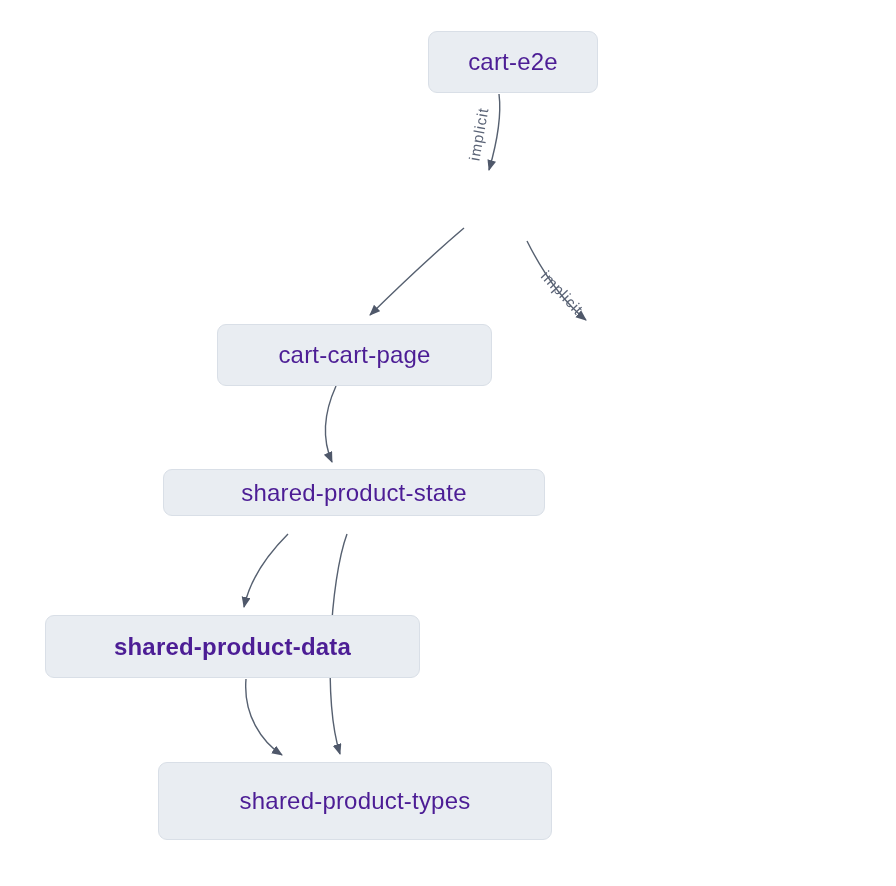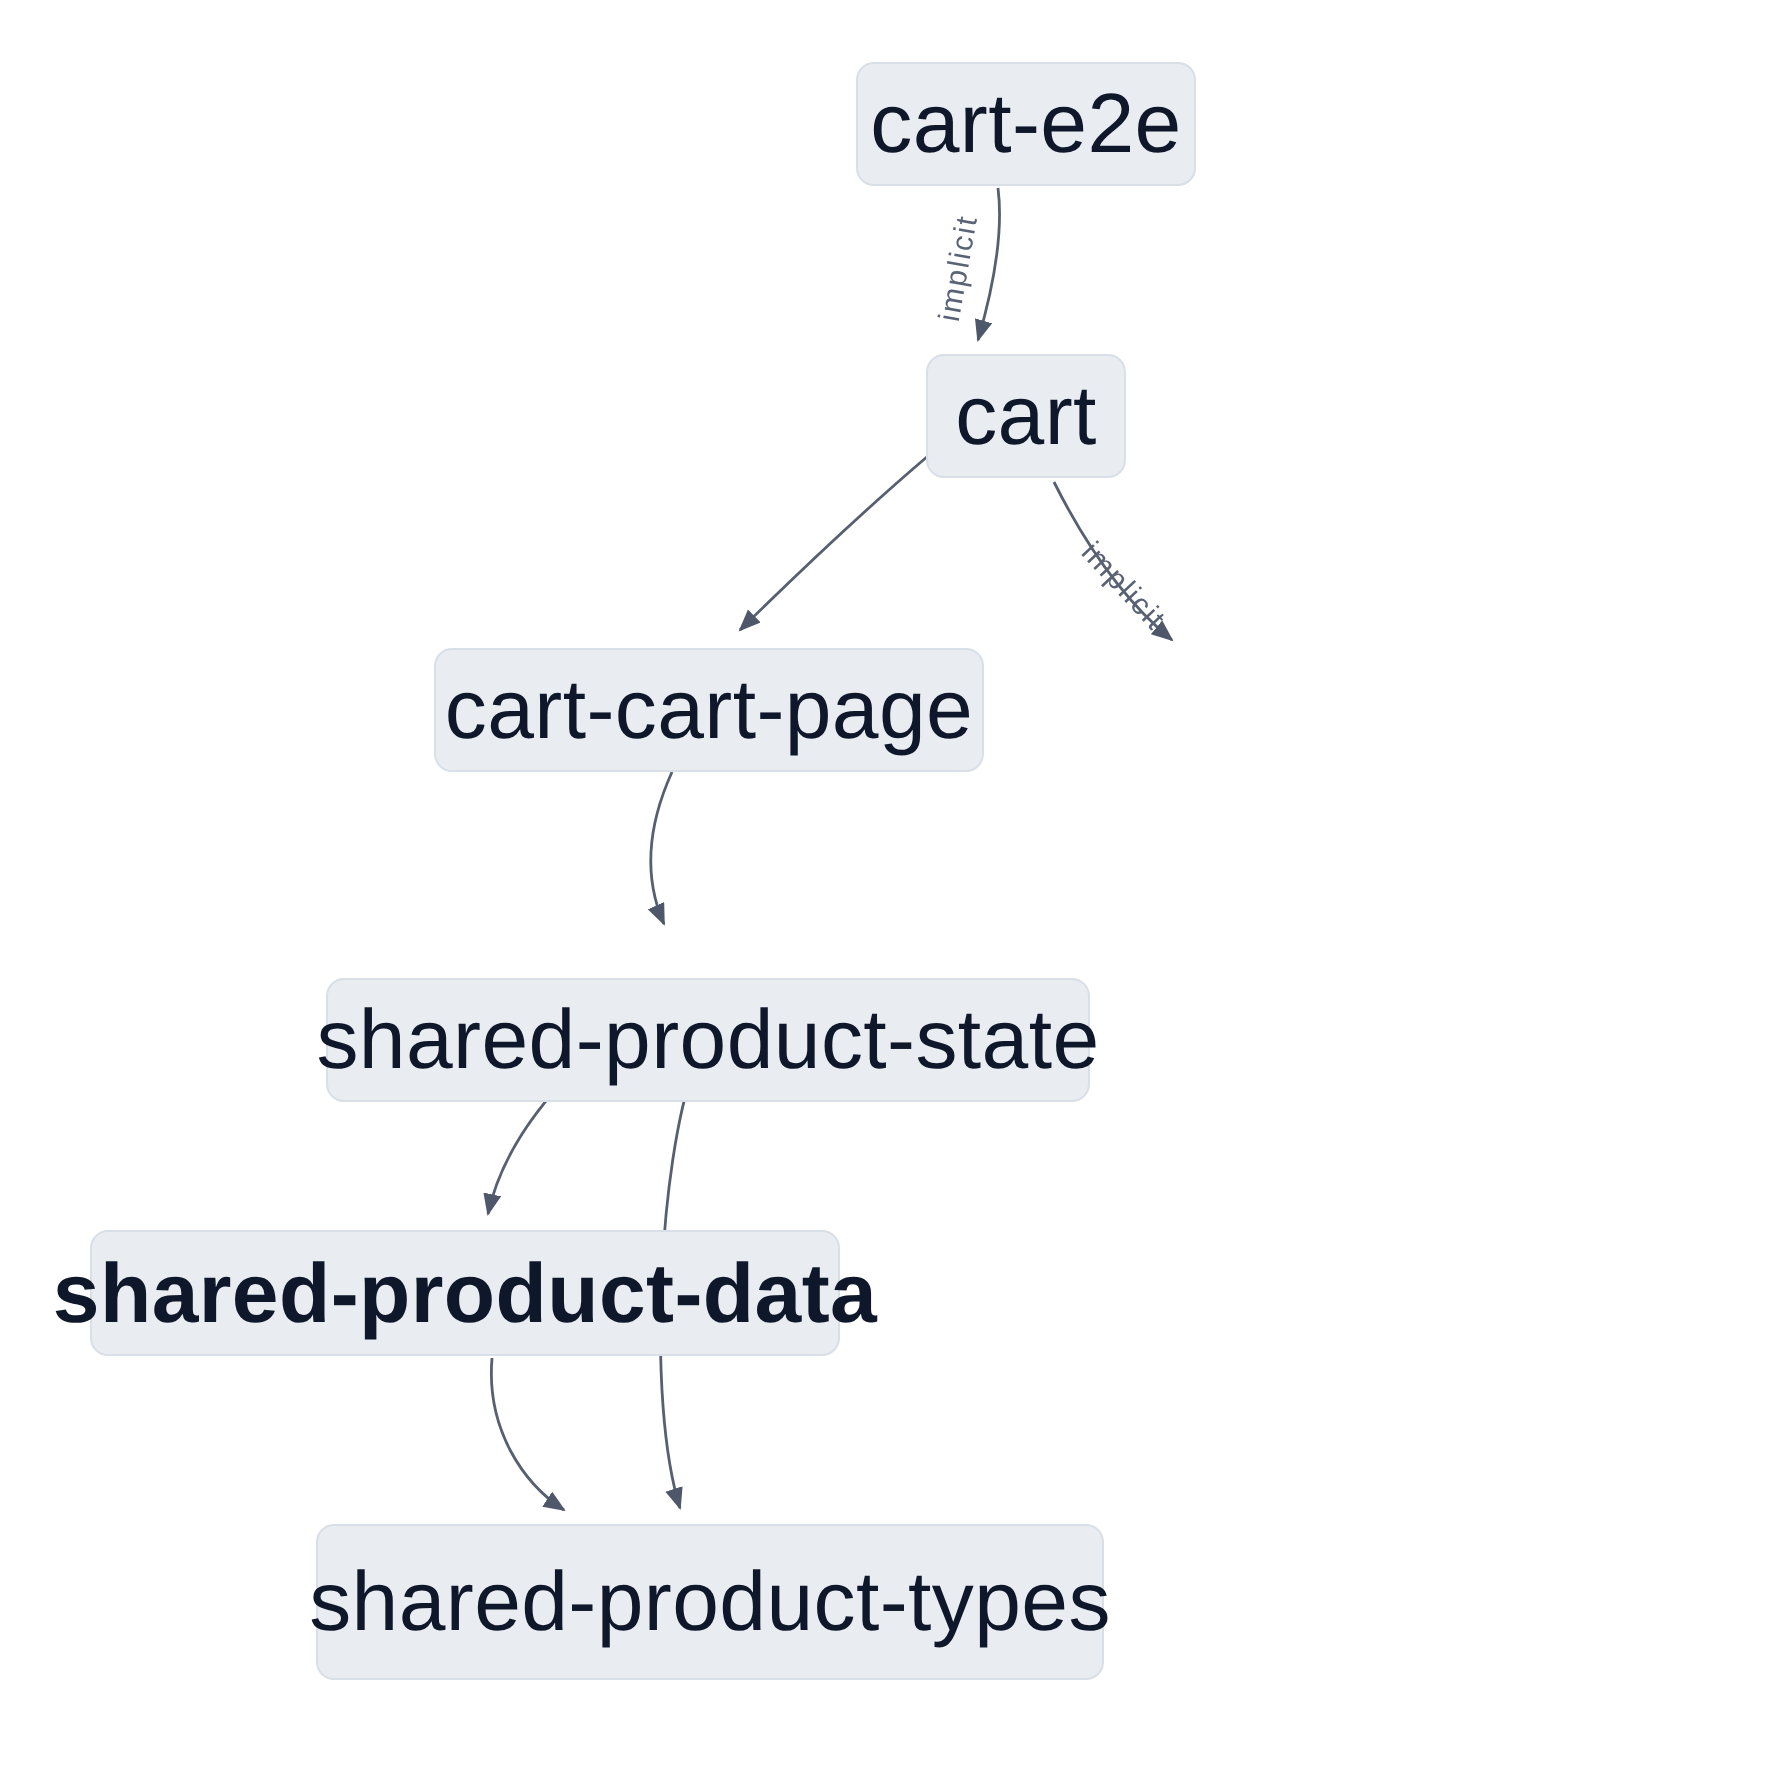--- a/index.html
+++ b/index.html
@@ -35,31 +35,31 @@
   }
   .node {
     position: absolute;
     box-sizing: border-box;
     display: flex;
     align-items: center;
     justify-content: center;
     background: #e9edf2;
     border: 1px solid #d9dfe7;
     border-radius: 9px;
-    color: #0f172a;
-    font-size: 42px;
+    color: #4c1d95;
+    font-size: 24px;
     letter-spacing: 0.2px;
     white-space: nowrap;
     cursor: pointer;
   }
   .n-cart-e2e             { left: 428px; top: 31px;  width: 170px; height: 62px; }
   .n-cart                 { left: 463px; top: 177px; width: 100px; height: 62px; }
   .n-cart-cart-page       { left: 217px; top: 324px; width: 275px; height: 62px; }
   .n-shared-styles        { left: 545px; top: 324px; width: 258px; height: 61px; }
-  .n-shared-product-state { left: 163px; top: 469px; width: 382px; height: 62px; margin-top: 20px; }
+  .n-shared-product-state { left: 163px; top: 469px; width: 382px; height: 47px; }
   .n-shared-product-data  { left: 45px;  top: 615px; width: 375px; height: 63px; font-weight: bold; }
   .n-shared-product-types { left: 158px; top: 762px; width: 394px; height: 78px; }
 </style>
 </head>
 <body>
 
 <div class="canvas">
 
   <svg class="edges" viewBox="0 0 896 886" xmlns="http://www.w3.org/2000/svg">
     <defs>
@@ -82,21 +82,20 @@
 
     <path class="edge-path" d="M 246 679 C 243 715 262 742 282 755" marker-end="url(#arrow)"></path>
 
     <text class="edge-label" x="479" y="139" text-anchor="middle" transform="rotate(-80 479 134)">implicit</text>
 
     <text class="edge-label" x="562" y="298" text-anchor="middle" transform="rotate(47 562 293)">implicit</text>
   </svg>
 
   <div class="node n-cart-e2e">cart-e2e</div>
 
-  <div class="node n-cart">cart</div>
 
   <div class="node n-cart-cart-page">cart-cart-page</div>
 
 
   <div class="node n-shared-product-state">shared-product-state</div>
 
   <div class="node n-shared-product-data">shared-product-data</div>
 
   <div class="node n-shared-product-types">shared-product-types</div>
 

